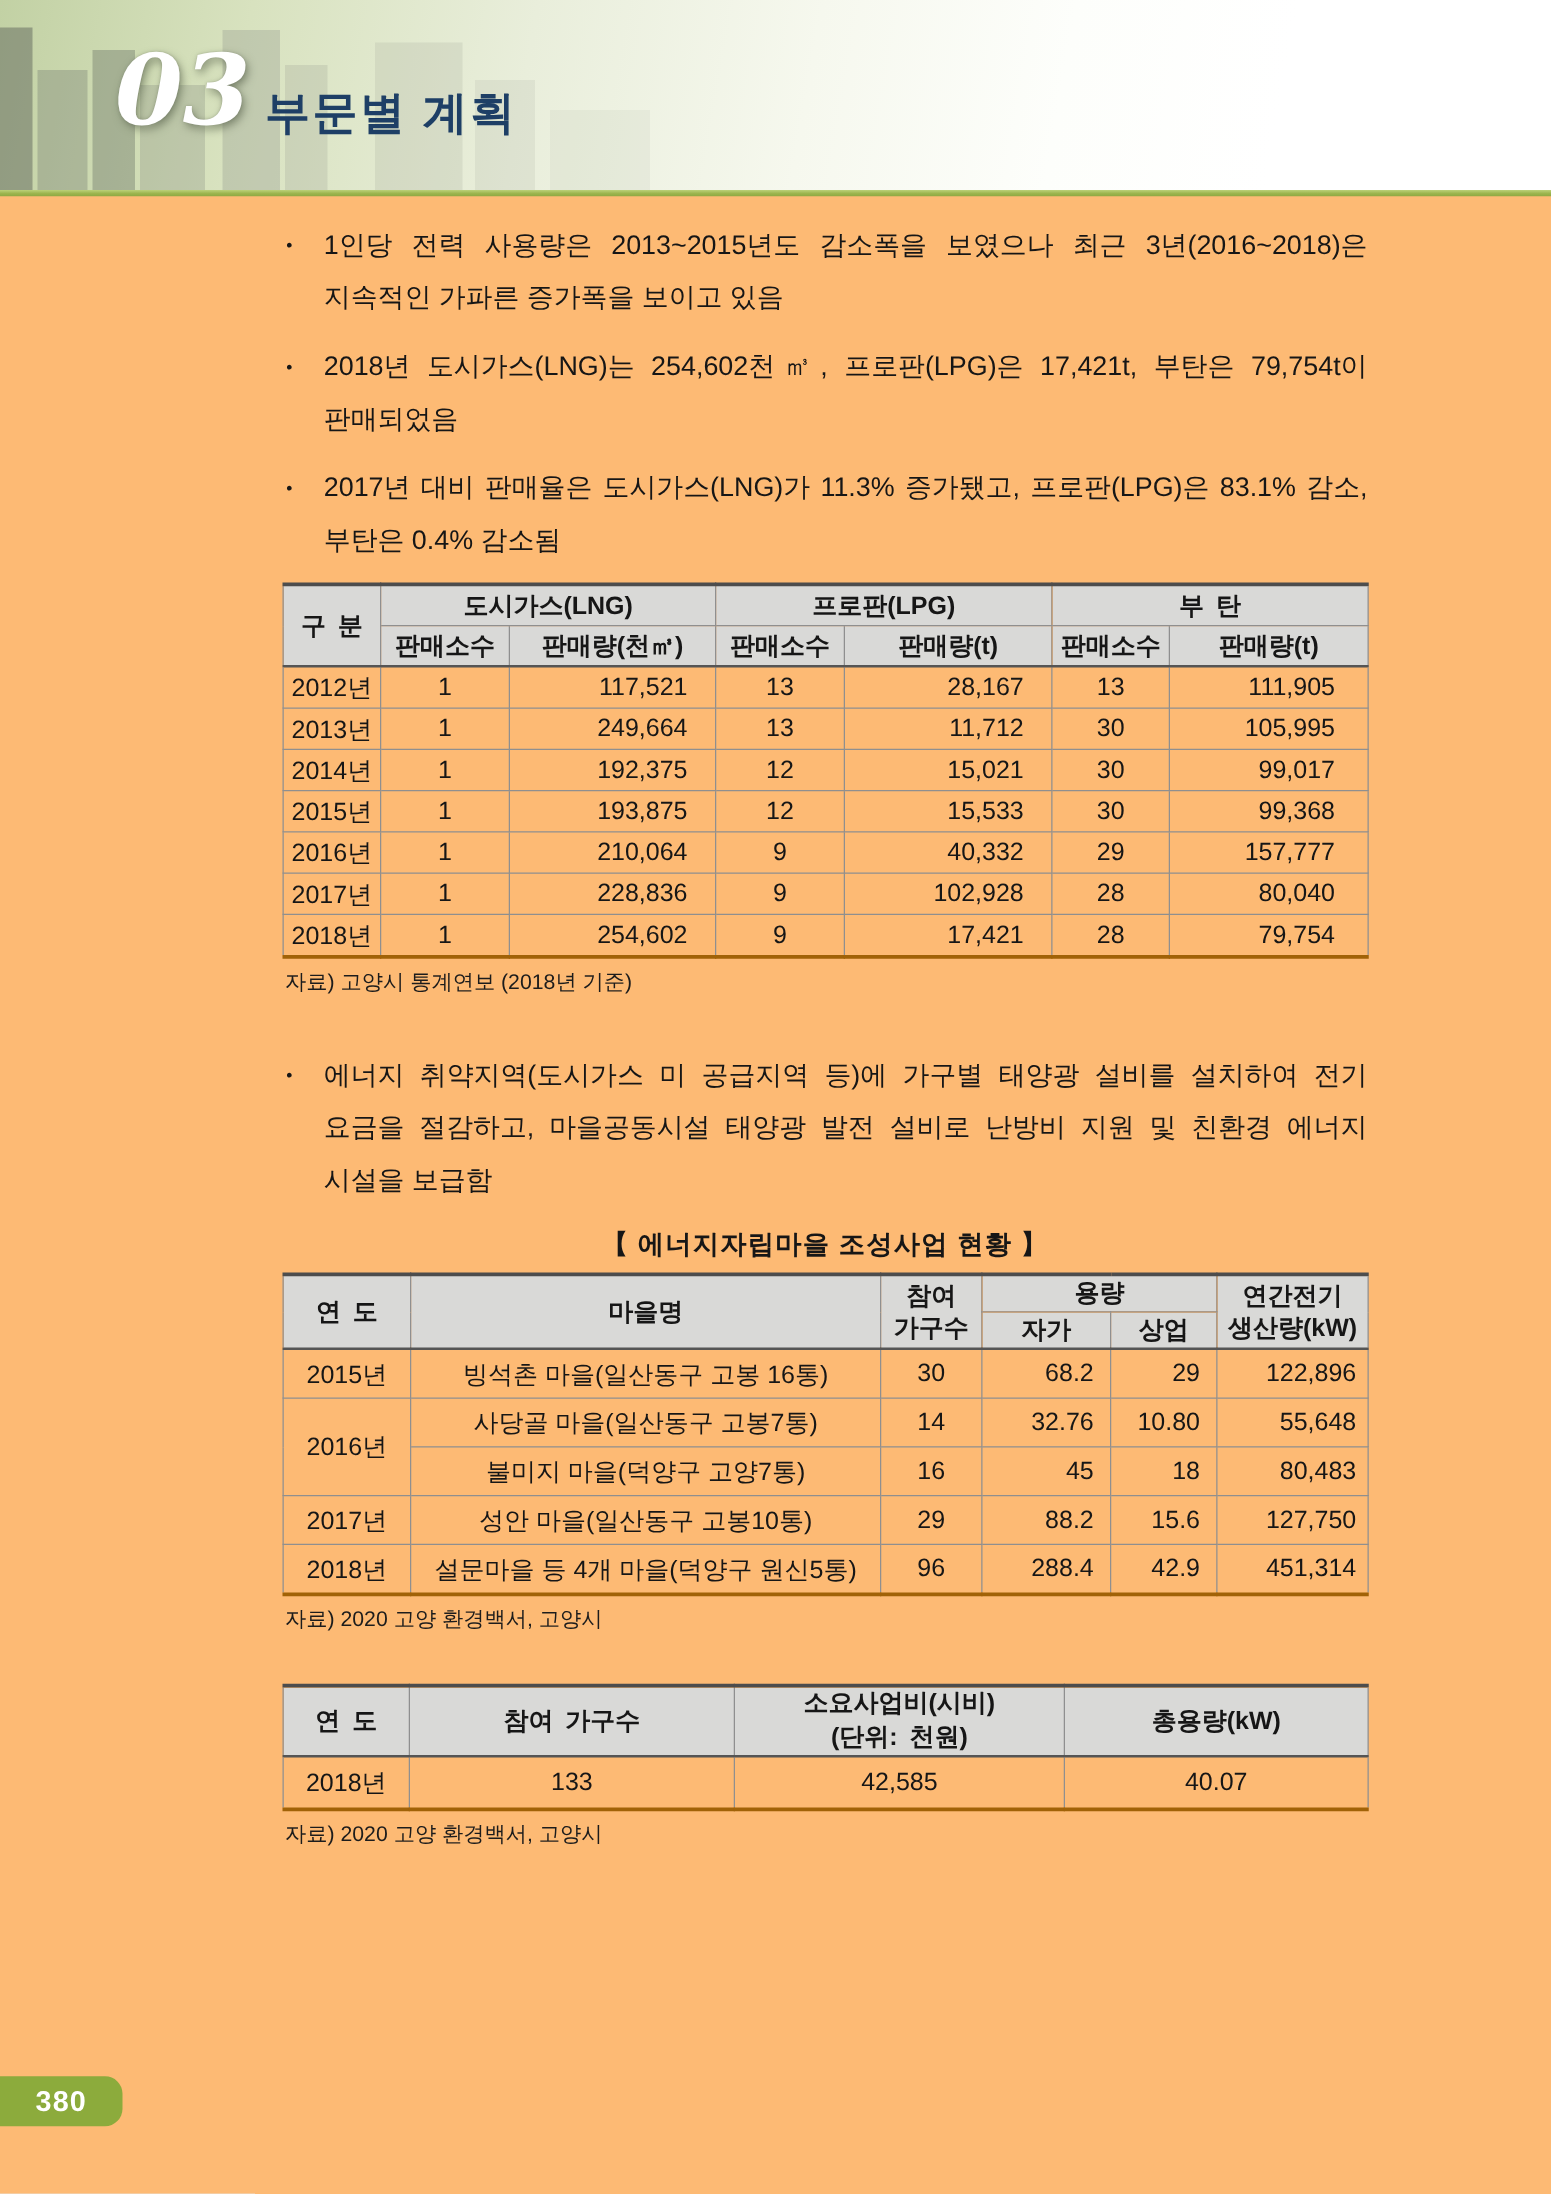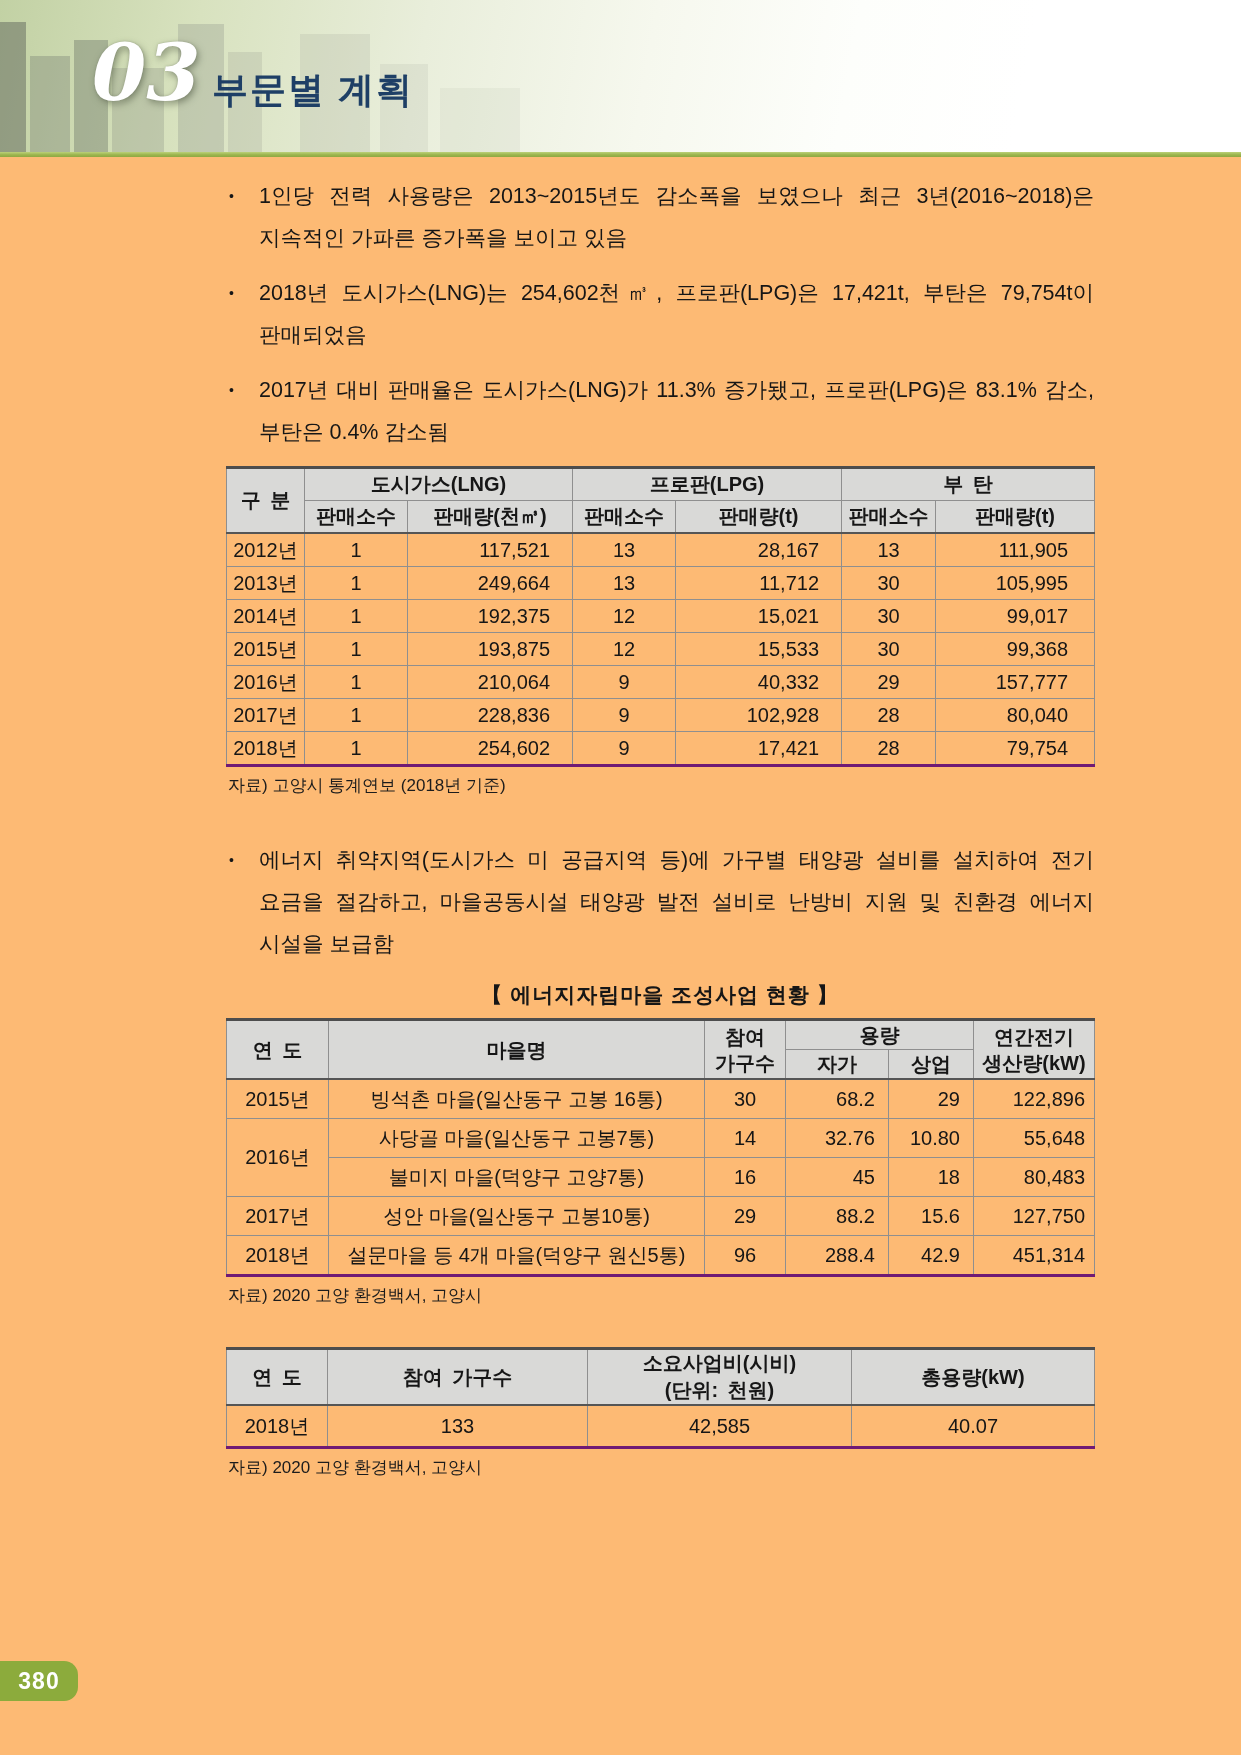--- a/index.html
+++ b/index.html
@@ -50,21 +50,21 @@
   .bullet p { flex:1; margin:0; font-size:21.5px; line-height:42px; text-align:justify; word-break:keep-all; }
   .mt-lg { margin-top:42px; }
 
   .tbl-title {
     text-align:center; font-size:21px; font-weight:bold; letter-spacing:1px;
     margin:16px 0 9px 0;
   }
 
   table.dtable {
     border-collapse:collapse; table-layout:fixed; width:868px;
-    border-top:3px solid #4d4d4d; border-bottom:3px solid #701a75;
+    border-top:3px solid #4d4d4d; border-bottom:3px solid #a16207;
   }
   table.dtable th, table.dtable td {
     border:1px solid #8f8f8f; font-size:20px; padding:0 2px;
     text-align:center; vertical-align:middle; overflow:hidden;
   }
   table.dtable thead th { background:#d9d9d7; font-weight:bold; word-spacing:4px; }
   table.dtable thead { border-bottom:2px solid #555555; }
   table.dtable td.r { text-align:right; }
 
   
@@ -81,21 +81,21 @@
 
   
   .mini thead th { height:29px; line-height:27px; }
   .mini tbody td { height:40px; }
 
   .src { font-size:17px; margin:7px 0 0 2px; color:#1c1c1c; }
   .gap-after { margin-bottom:40px; }
 
   
   .page-badge {
-    position:absolute; left:0; top:1661px; width:78px; height:40px;
+    position:absolute; left:0; top:1661px; width:98px; height:40px;
     background:#8cab3c; border-radius:0 14px 14px 0;
     color:#ffffff; font-size:23px; font-weight:bold; letter-spacing:1px;
     display:flex; align-items:center; justify-content:center;
   }
 </style>
 </head>
 <body>
 
 <div class="page">
 

